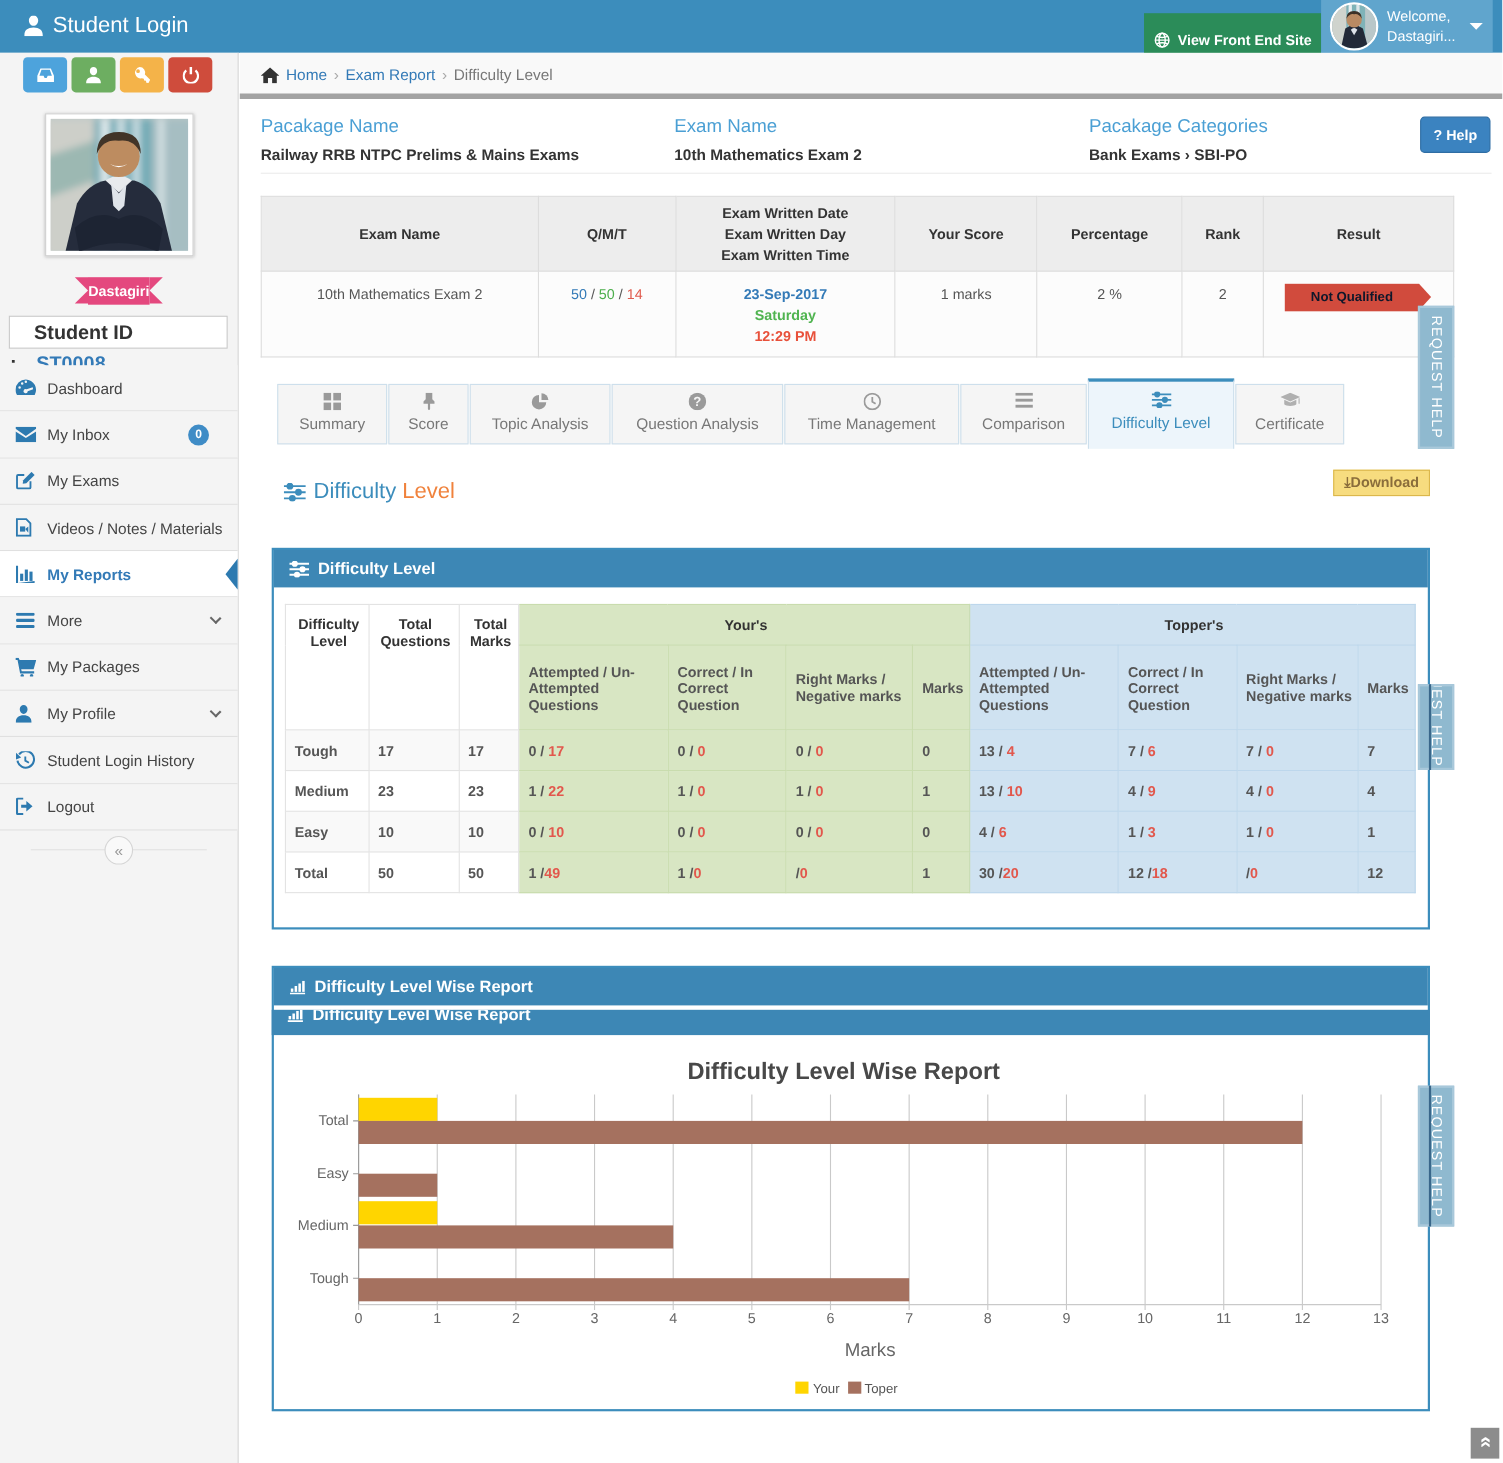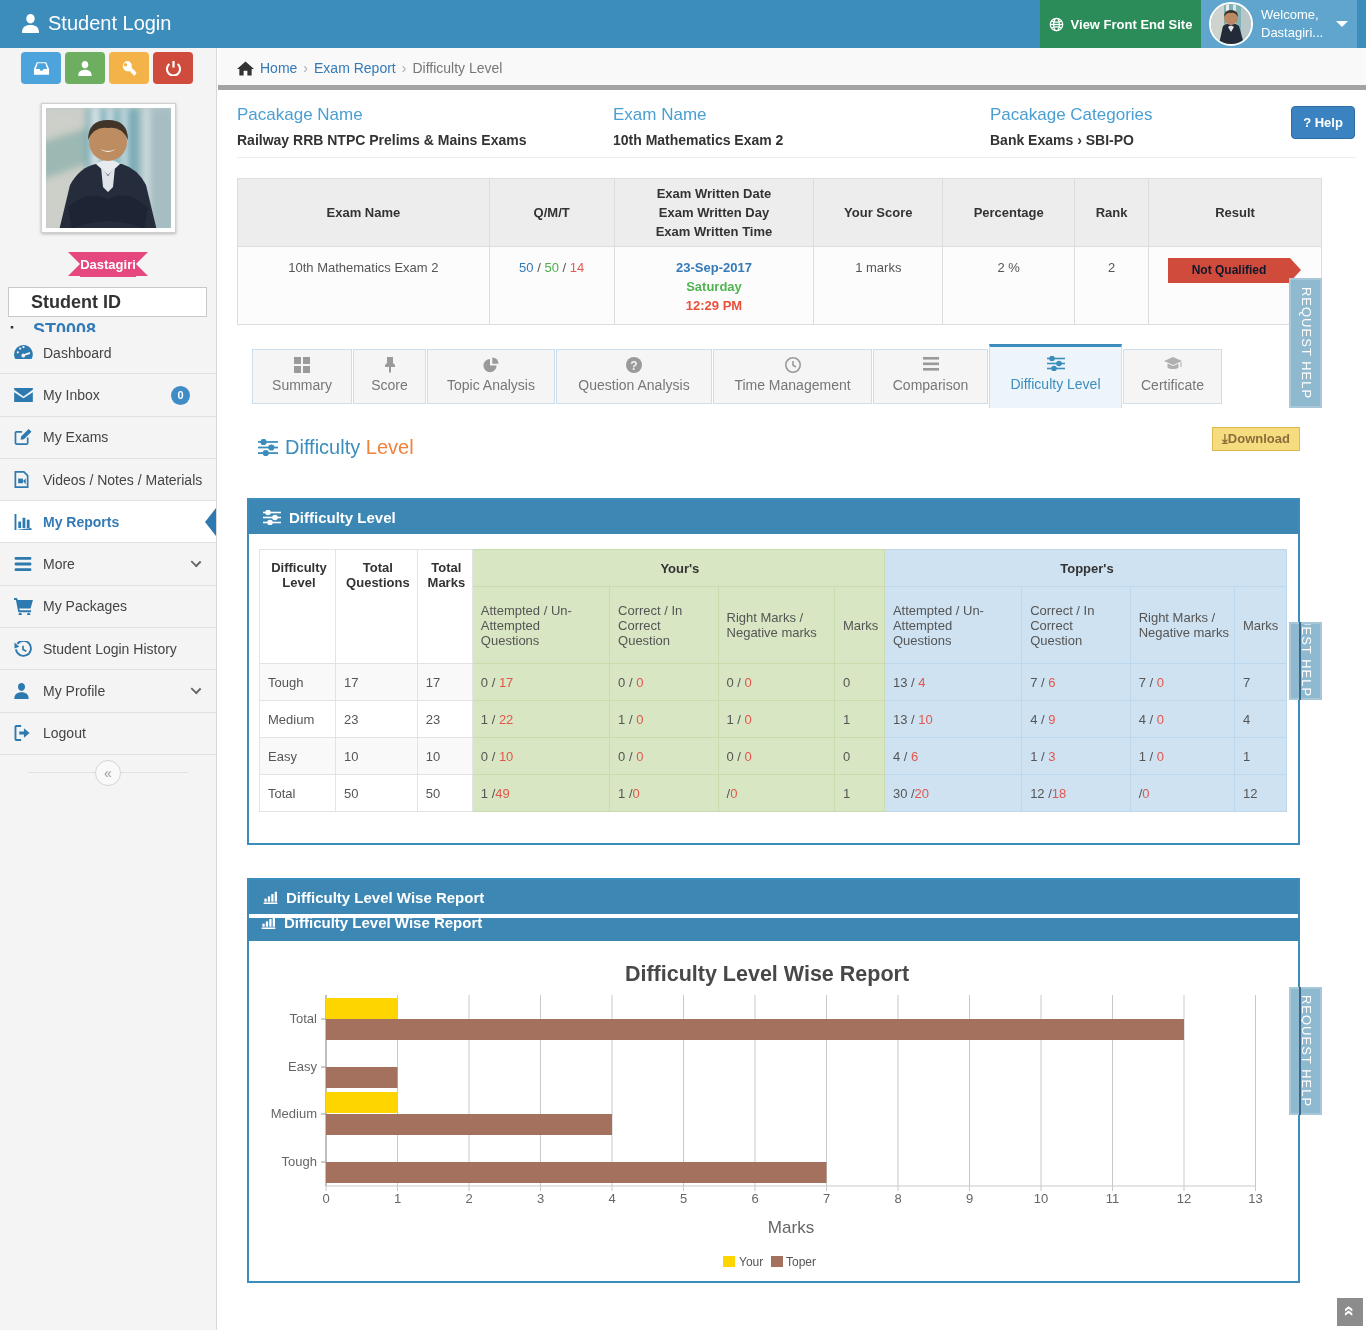--- a/index.html
+++ b/index.html
@@ -3,21 +3,21 @@
 <meta charset="utf-8">
 <style>
 * { margin:0; padding:0; box-sizing:border-box; }
 html,body { width:1366px; height:1330px; font-family:"Liberation Sans", sans-serif; background:#fff; }
 #page { position:relative; width:1366px; height:1330px; overflow:hidden; background:#fff; }
 .abs { position:absolute; }
 
 
 #navbar { position:absolute; left:0; top:0; width:1366px; height:48px; background:#3c8dbc; }
 #brand { position:absolute; left:22px; top:12px; color:#fff; font-size:20px; display:flex; align-items:center; gap:9px;}
-#btn-front { position:absolute; left:1040px; top:0; width:161px; height:48px; background:#2b8c59; color:#fff; font-size:13px; font-weight:bold; display:flex; align-items:center; justify-content:center; gap:7px;}
+#btn-front { position:absolute; left:1040px; top:12px; width:161px; height:48px; background:#2b8c59; color:#fff; font-size:13px; font-weight:bold; display:flex; align-items:center; justify-content:center; gap:7px;}
 #userpanel { position:absolute; left:1201px; top:0; width:156px; height:48px; background:#60a5cd; }
 #avatar { position:absolute; left:8px; top:2px; width:44px; height:44px; border-radius:50%; border:2px solid #fff; overflow:hidden; background:#9db6ba;}
 #welcome { position:absolute; left:60px; top:6px; color:#fff; font-size:13px; line-height:18px;}
 #caret { position:absolute; left:135px; top:21px; width:0; height:0; border-left:6px solid transparent; border-right:6px solid transparent; border-top:6px solid #fff;}
 
 
 #sidebar { position:absolute; left:0; top:48px; width:217px; height:1282px; background:#f4f4f4; border-right:1px solid #d8d8d8;}
 .sqbtn { position:absolute; top:0px; width:40px; height:32px; border-radius:4px; display:flex; align-items:center; justify-content:center;}
 #sbtns { position:absolute; left:0; top:4px; width:217px; height:41px;}
 #photoframe { position:absolute; left:41px; top:55px; width:135px; height:130px; background:#fff; border:1px solid #cfcfcf; box-shadow:0 1px 3px rgba(0,0,0,.25); padding:4px;}
@@ -71,21 +71,21 @@
 #dlhead .lev { color:#f0823c;}
 #dlbtn { position:absolute; left:994px; top:337px; width:88px; height:24px; background:#f7dc7f; border:1px solid #dbb74c; color:#8a6d3b; font-size:13px; font-weight:bold; text-align:center; line-height:22px;}
 
 
 .panel { position:absolute; left:29px; width:1053px; border:2px solid #3c8dbc; background:#fff;}
 .phead { height:34px; background:#3d87b5; color:#fff; font-size:15px; font-weight:bold; display:flex; align-items:center; padding-left:14px; gap:8px;}
 #panel1 { top:408px; height:347px;}
 
 
 #dtbl { position:absolute; left:10px; top:49px; width:1028px; border-collapse:collapse; font-size:13px; color:#555;}
-#dtbl th, #dtbl td { border:1px solid #e3e3e3; padding:4px 5px 4px 8px; font-weight:normal; text-align:left; vertical-align:top;}
+#dtbl th, #dtbl td { border:1px solid #e3e3e3; padding:4px 5px 4px 8px; font-weight:bold; text-align:left; vertical-align:top;}
 #dtbl tr:nth-child(3) td:not(.bgG):not(.bgB), #dtbl tr:nth-child(5) td:not(.bgG):not(.bgB) { background:#f9f9f9;}
 #dtbl .grp { text-align:center; font-weight:bold; color:#333; vertical-align:middle;}
 #dtbl .hd { font-weight:bold; color:#333; text-align:center; vertical-align:top; padding-top:10px;}
 .bgG { background:#d8e6c3; border-color:#c9dcae !important;}
 .bgB { background:#cfe2f1; border-color:#bdd7ec !important;}
 #dtbl td { height:37px; vertical-align:middle;}
 .red { color:#e2574c;}
 
 
 #panel2 { top:788px; height:405px; }
@@ -253,36 +253,36 @@
       <div class="mitem">
           <span class="mico">
         <svg width="19" height="17" viewBox="0 0 20 18">
               <path fill="#2d7ab0" d="M0 0h3l1 2h16l-2.5 9H5.5L6 13h12v2H4.5L2 2H0zM6.5 15.5A1.7 1.7 0 1 1 6.5 18.9 1.7 1.7 0 0 1 6.5 15.5zm9 0a1.7 1.7 0 1 1 0 3.4 1.7 1.7 0 0 1 0-3.4z"></path>
             </svg>
       </span>
           <span class="mtxt">My Packages</span>
         </div>
       <div class="mitem">
           <span class="mico">
+        <svg width="15" height="16" viewBox="0 0 16 18">
+              <path fill="#2d7ab0" d="M8 0c2.2 0 4 1.8 4 4.3S10.2 9 8 9 4 6.8 4 4.3 5.8 0 8 0zM0 17c0-4 3-6.5 8-6.5s8 2.5 8 6.5v1H0z"></path>
+            </svg>
+      </span>
+          <span class="mtxt">My Profile</span>
+          <span class="chev"></span>
+        </div>
+      <div class="mitem">
+          <span class="mico">
         <svg width="18" height="16" viewBox="0 0 18 17">
               <path fill="none" stroke="#2d7ab0" stroke-width="2" d="M3 3a8 8 0 1 1-1.5 6"></path>
               <path fill="#2d7ab0" d="M0 1.5 5 6 0 8z"></path>
               <path fill="none" stroke="#2d7ab0" stroke-width="1.8" d="M9 5v4l3.5 2"></path>
             </svg>
       </span>
           <span class="mtxt">Student Login History</span>
-        </div>
-      <div class="mitem">
-          <span class="mico">
-        <svg width="15" height="16" viewBox="0 0 16 18">
-              <path fill="#2d7ab0" d="M8 0c2.2 0 4 1.8 4 4.3S10.2 9 8 9 4 6.8 4 4.3 5.8 0 8 0zM0 17c0-4 3-6.5 8-6.5s8 2.5 8 6.5v1H0z"></path>
-            </svg>
-      </span>
-          <span class="mtxt">My Profile</span>
-          <span class="chev"></span>
         </div>
       <div class="mitem">
           <span class="mico">
         <svg width="18" height="16" viewBox="0 0 18 17">
               <path fill="none" stroke="#2d7ab0" stroke-width="2" d="M7 1H1.8A.8.8 0 0 0 1 1.8v13.4a.8.8 0 0 0 .8.8H7"></path>
               <path fill="#2d7ab0" d="M10 3.5 16 8.5 10 13.5 V10 H5 V7 h5z"></path>
             </svg>
       </span>
           <span class="mtxt">Logout</span>
         </div>

